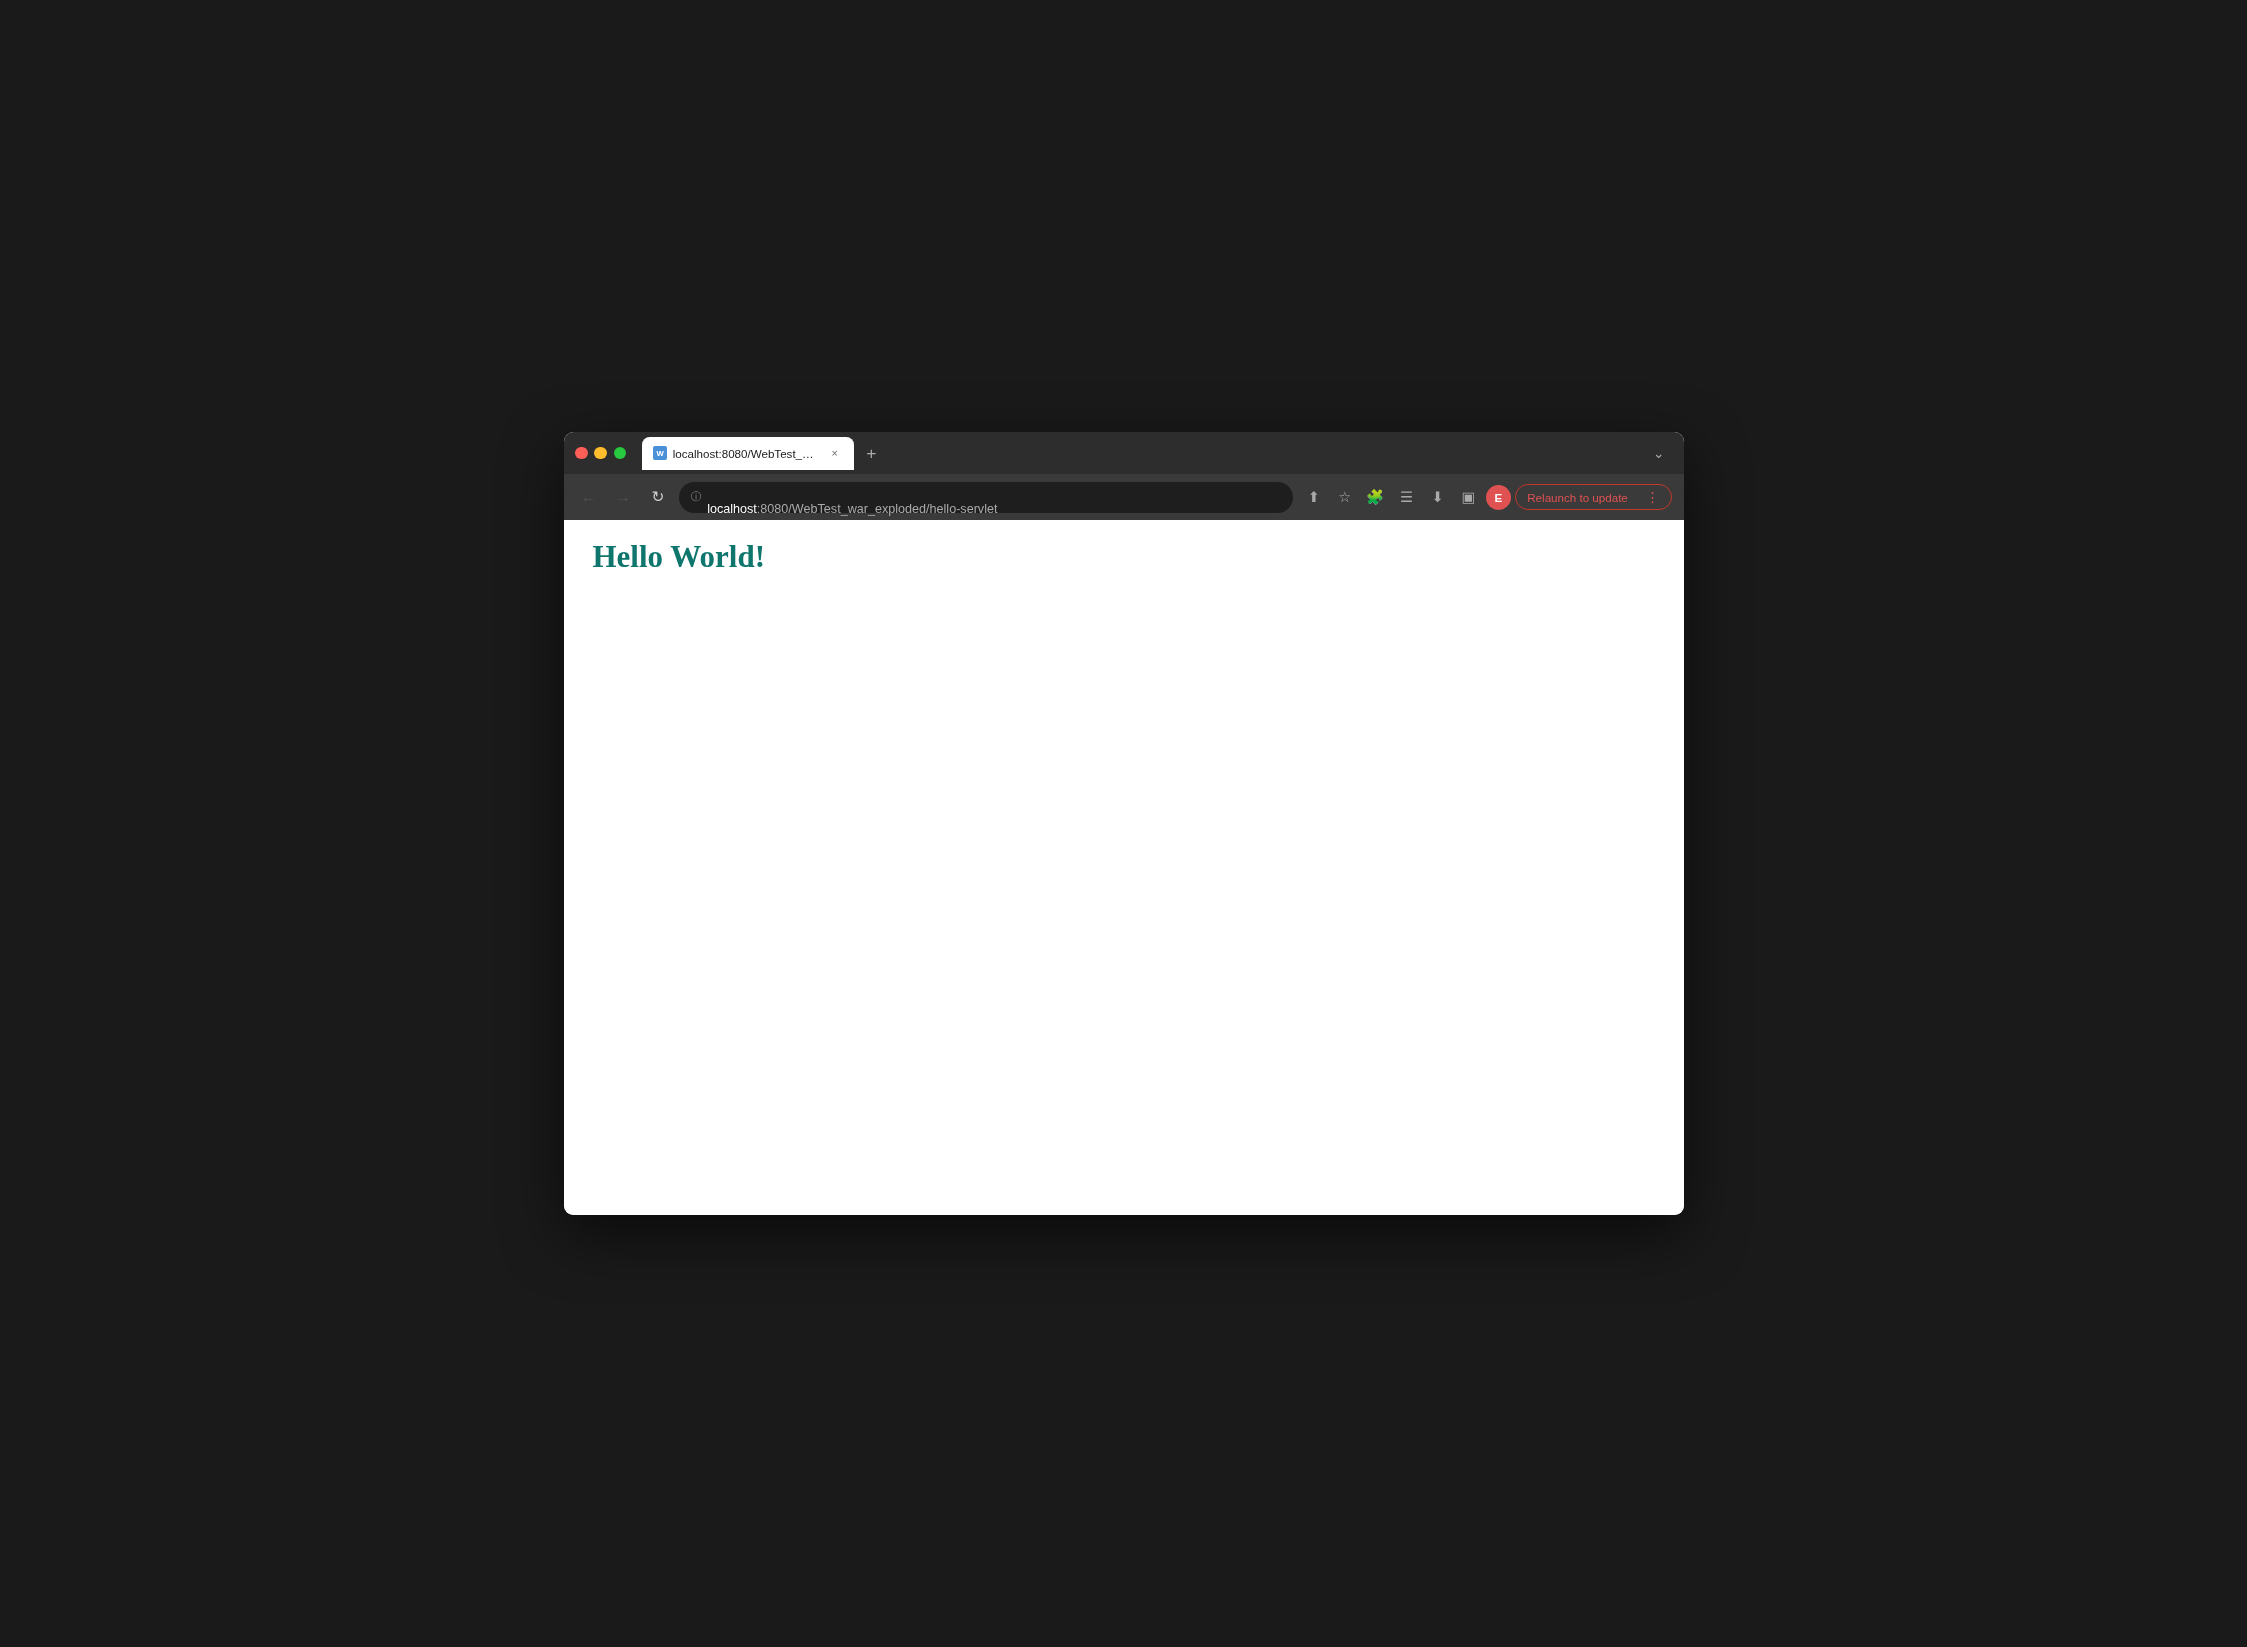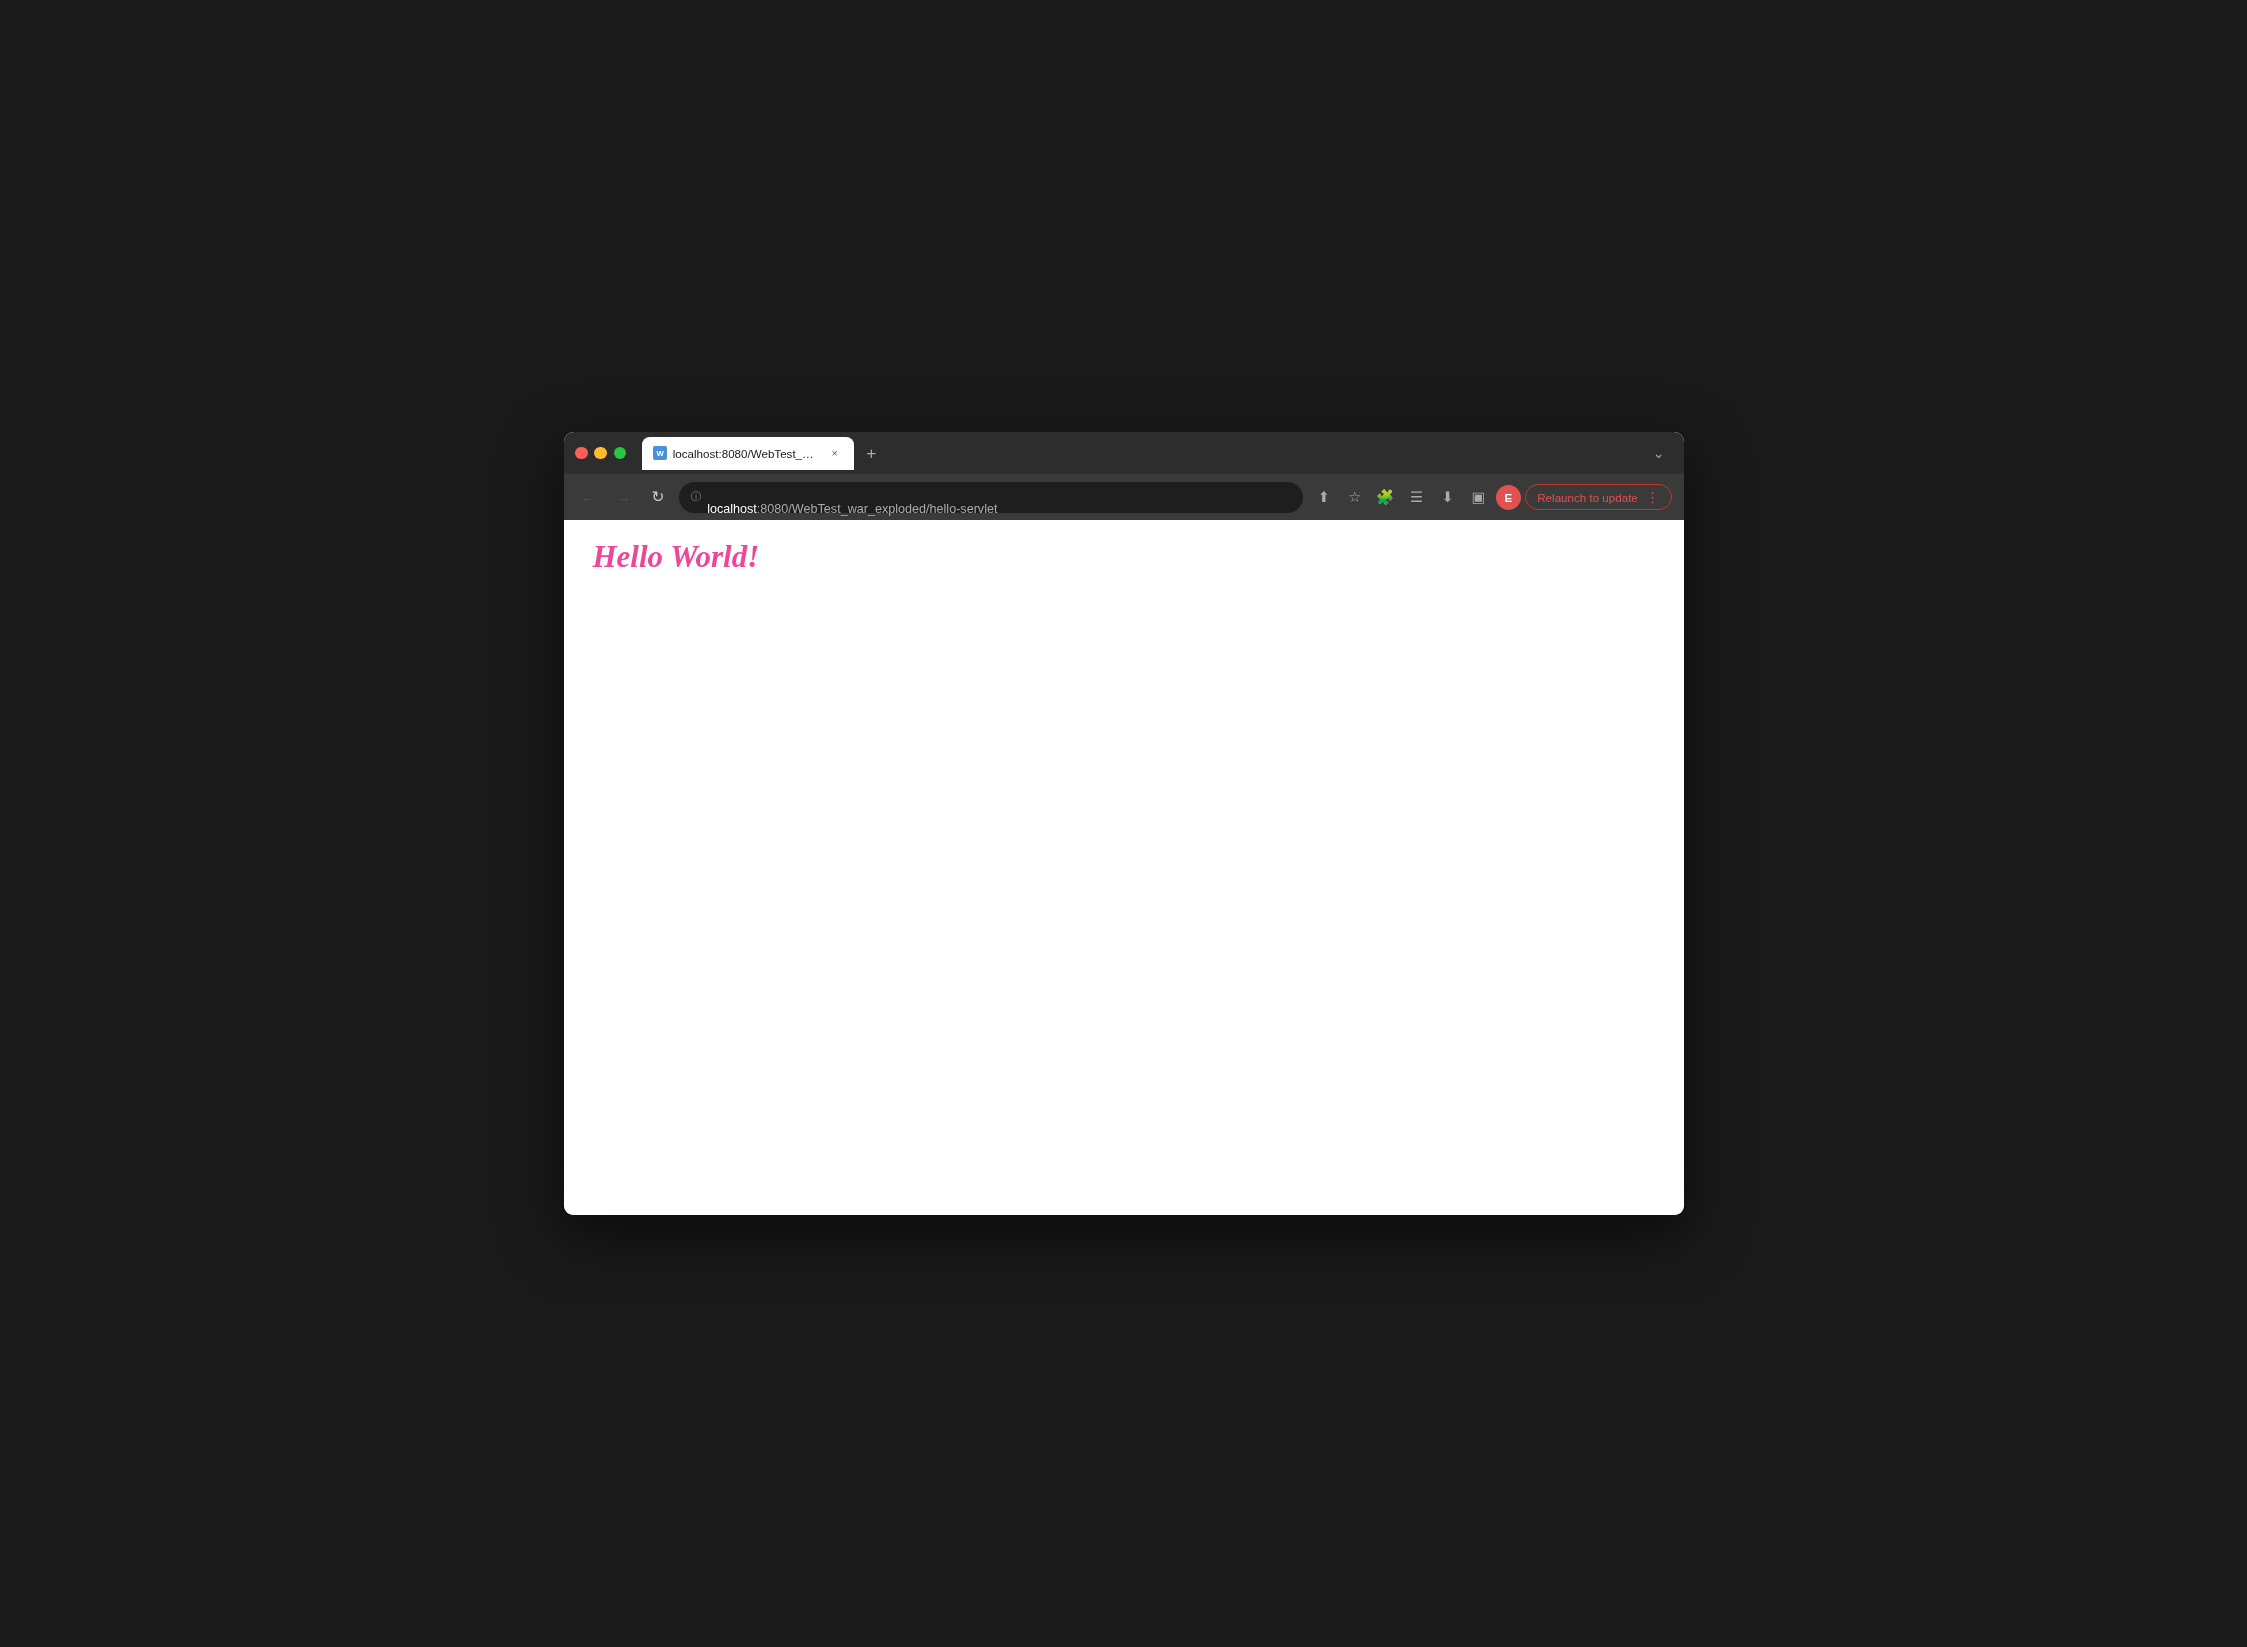--- a/index.html
+++ b/index.html
@@ -205,21 +205,21 @@
       justify-content: center;
       color: white;
       font-size: 11.6px;
       font-weight: bold;
       cursor: pointer;
     }
 
     .relaunch-btn {
       display: flex;
       align-items: center;
-      gap: 8px;
+      gap: 18px;
       border: 1.4px solid #c0392b;
       border-radius: 15.4px;
       padding: 3.9px 11.6px;
       color: #e05252;
       font-size: 11.6px;
       cursor: pointer;
       white-space: nowrap;
     }
 
     .relaunch-btn .dots {
@@ -230,23 +230,22 @@
     
     .page-content {
       background: #ffffff;
       padding: 19.3px 29px;
       min-height: 695px;
     }
 
     .page-heading {
       font-size: 31px;
       font-weight: 900;
-      color: #ec4899;
+      color: #0f766e;
       font-family: Times New Roman, Times, serif;
-      font-style: italic;
     }
   </style>
 </head>
 <body>
 
 <div class="browser-window">
 
   <div class="title-bar">
     <div class="traffic-lights">
       <div class="traffic-light close"></div>

